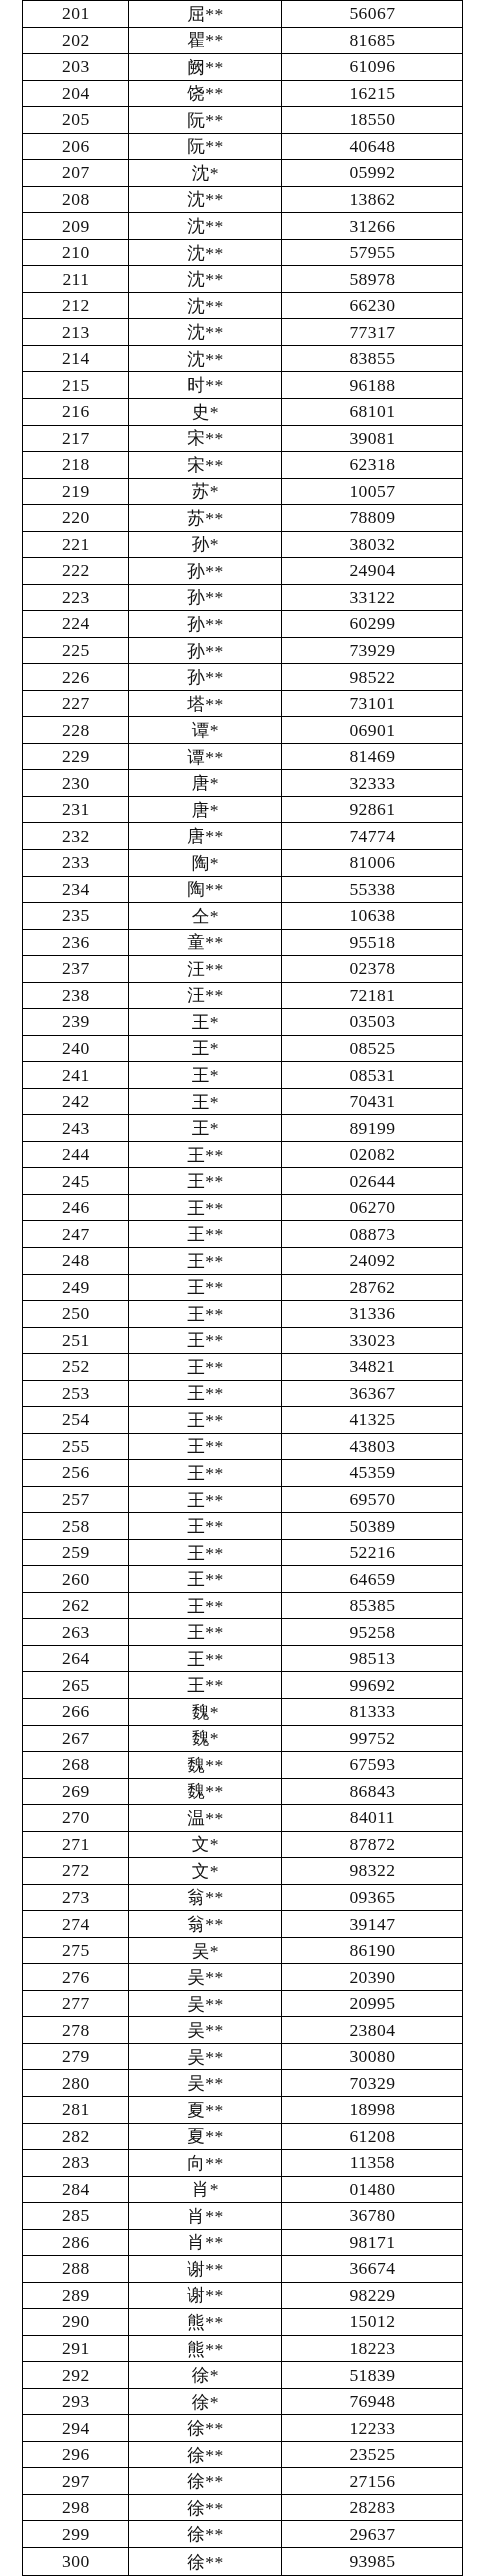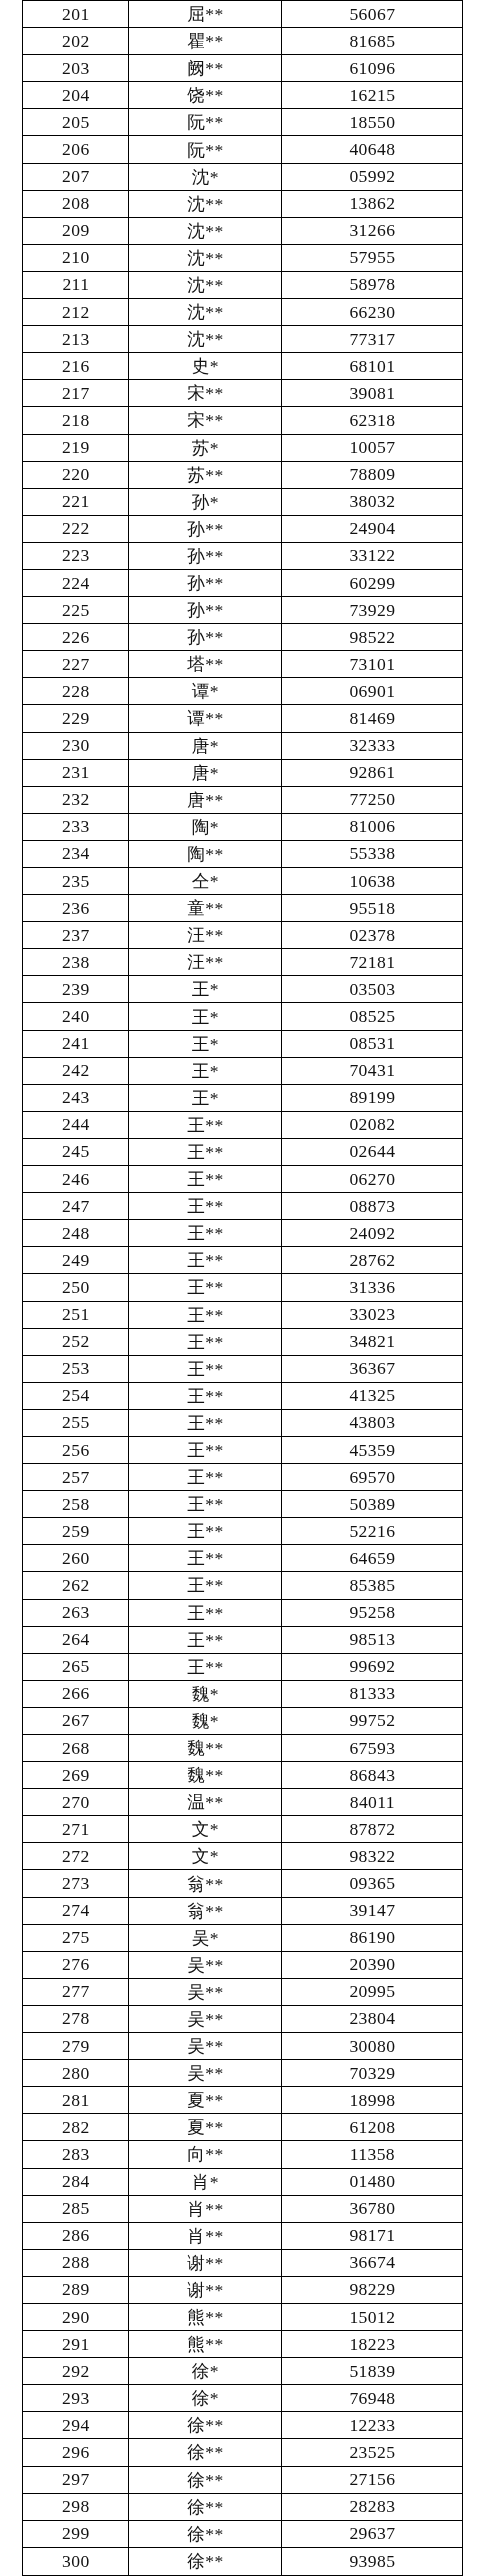--- a/index.html
+++ b/index.html
@@ -109,20 +109,30 @@
           <td class="rank-cell">212</td>
           <td class="name-cell">沈**</td>
           <td class="number-cell">66230</td>
         </tr>
         <tr>
           <td class="rank-cell">213</td>
           <td class="name-cell">沈**</td>
           <td class="number-cell">77317</td>
         </tr>
         <tr>
+          <td class="rank-cell">214</td>
+          <td class="name-cell">沈**</td>
+          <td class="number-cell">83855</td>
+        </tr>
+        <tr>
+          <td class="rank-cell">215</td>
+          <td class="name-cell">时**</td>
+          <td class="number-cell">96188</td>
+        </tr>
+        <tr>
           <td class="rank-cell">216</td>
           <td class="name-cell">史*</td>
           <td class="number-cell">68101</td>
         </tr>
         <tr>
           <td class="rank-cell">217</td>
           <td class="name-cell">宋**</td>
           <td class="number-cell">39081</td>
         </tr>
         <tr>
@@ -191,21 +201,21 @@
           <td class="number-cell">32333</td>
         </tr>
         <tr>
           <td class="rank-cell">231</td>
           <td class="name-cell">唐*</td>
           <td class="number-cell">92861</td>
         </tr>
         <tr>
           <td class="rank-cell">232</td>
           <td class="name-cell">唐**</td>
-          <td class="number-cell">77250</td>
+          <td class="number-cell">74774</td>
         </tr>
         <tr>
           <td class="rank-cell">233</td>
           <td class="name-cell">陶*</td>
           <td class="number-cell">81006</td>
         </tr>
         <tr>
           <td class="rank-cell">234</td>
           <td class="name-cell">陶**</td>
           <td class="number-cell">55338</td>

